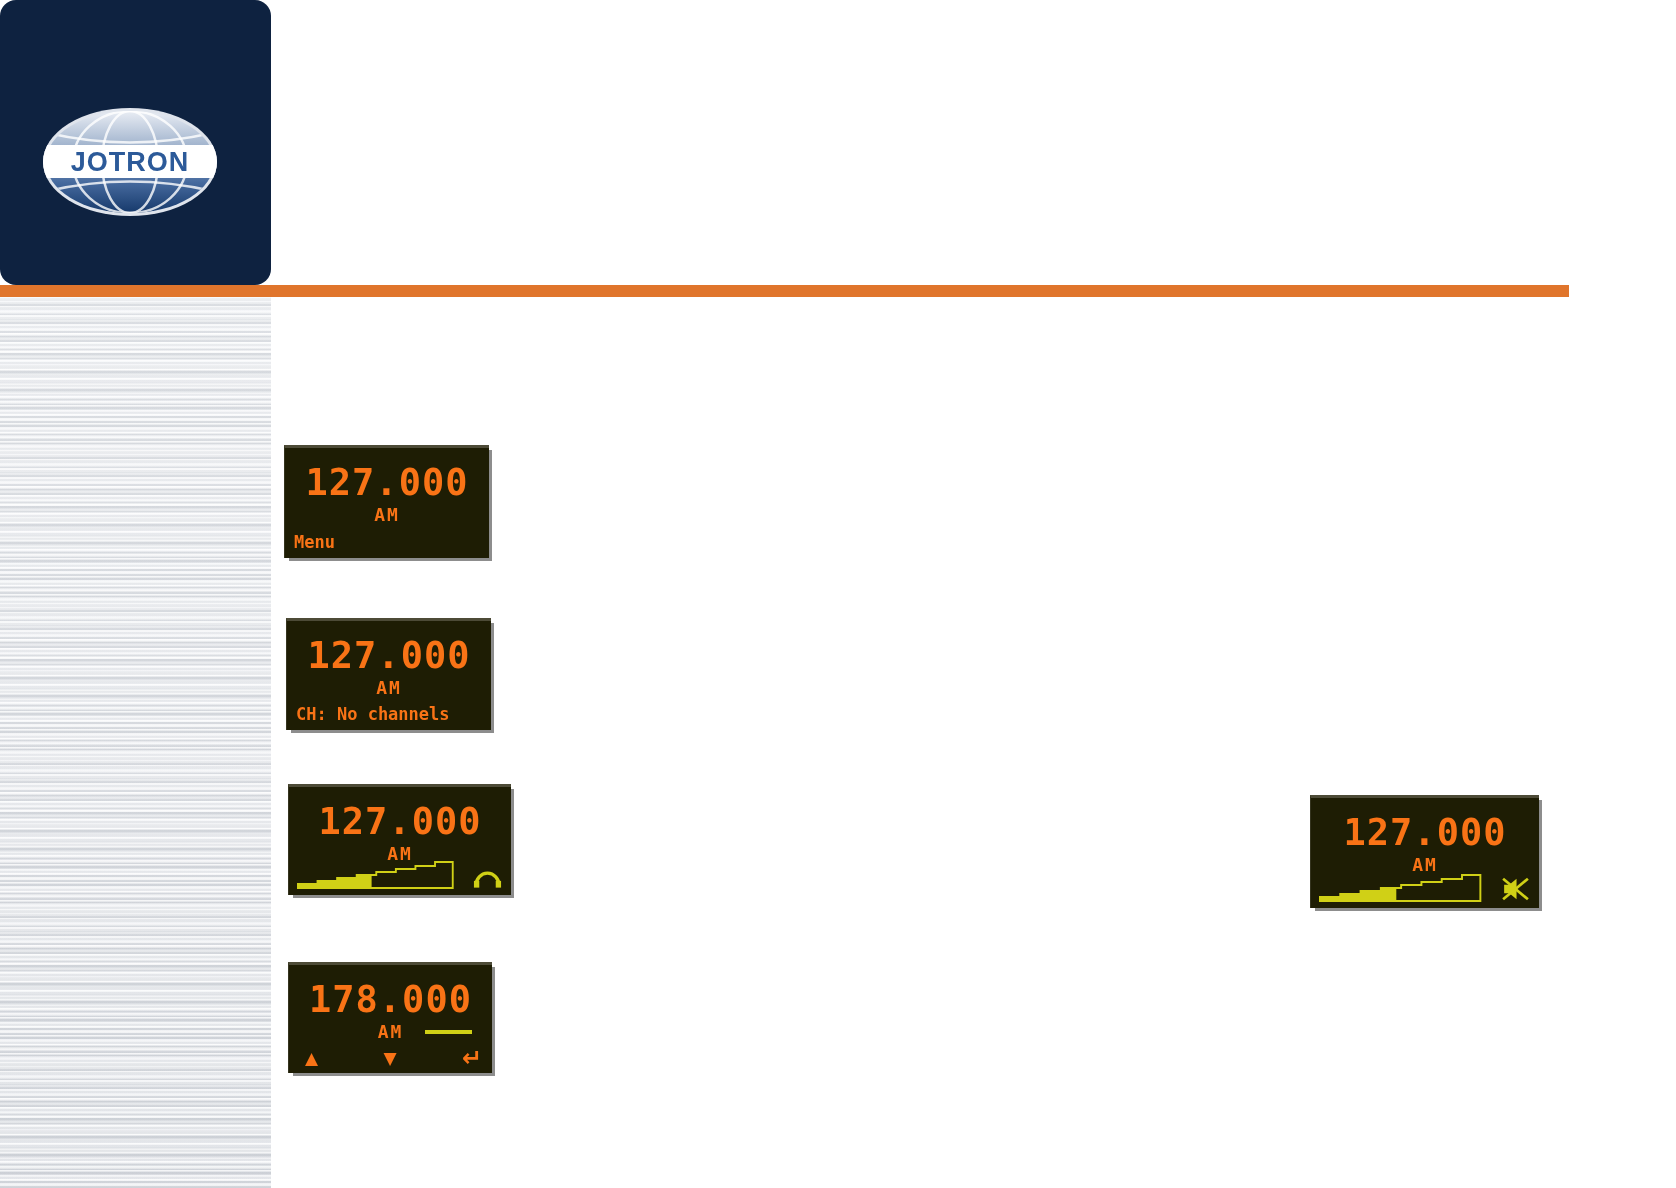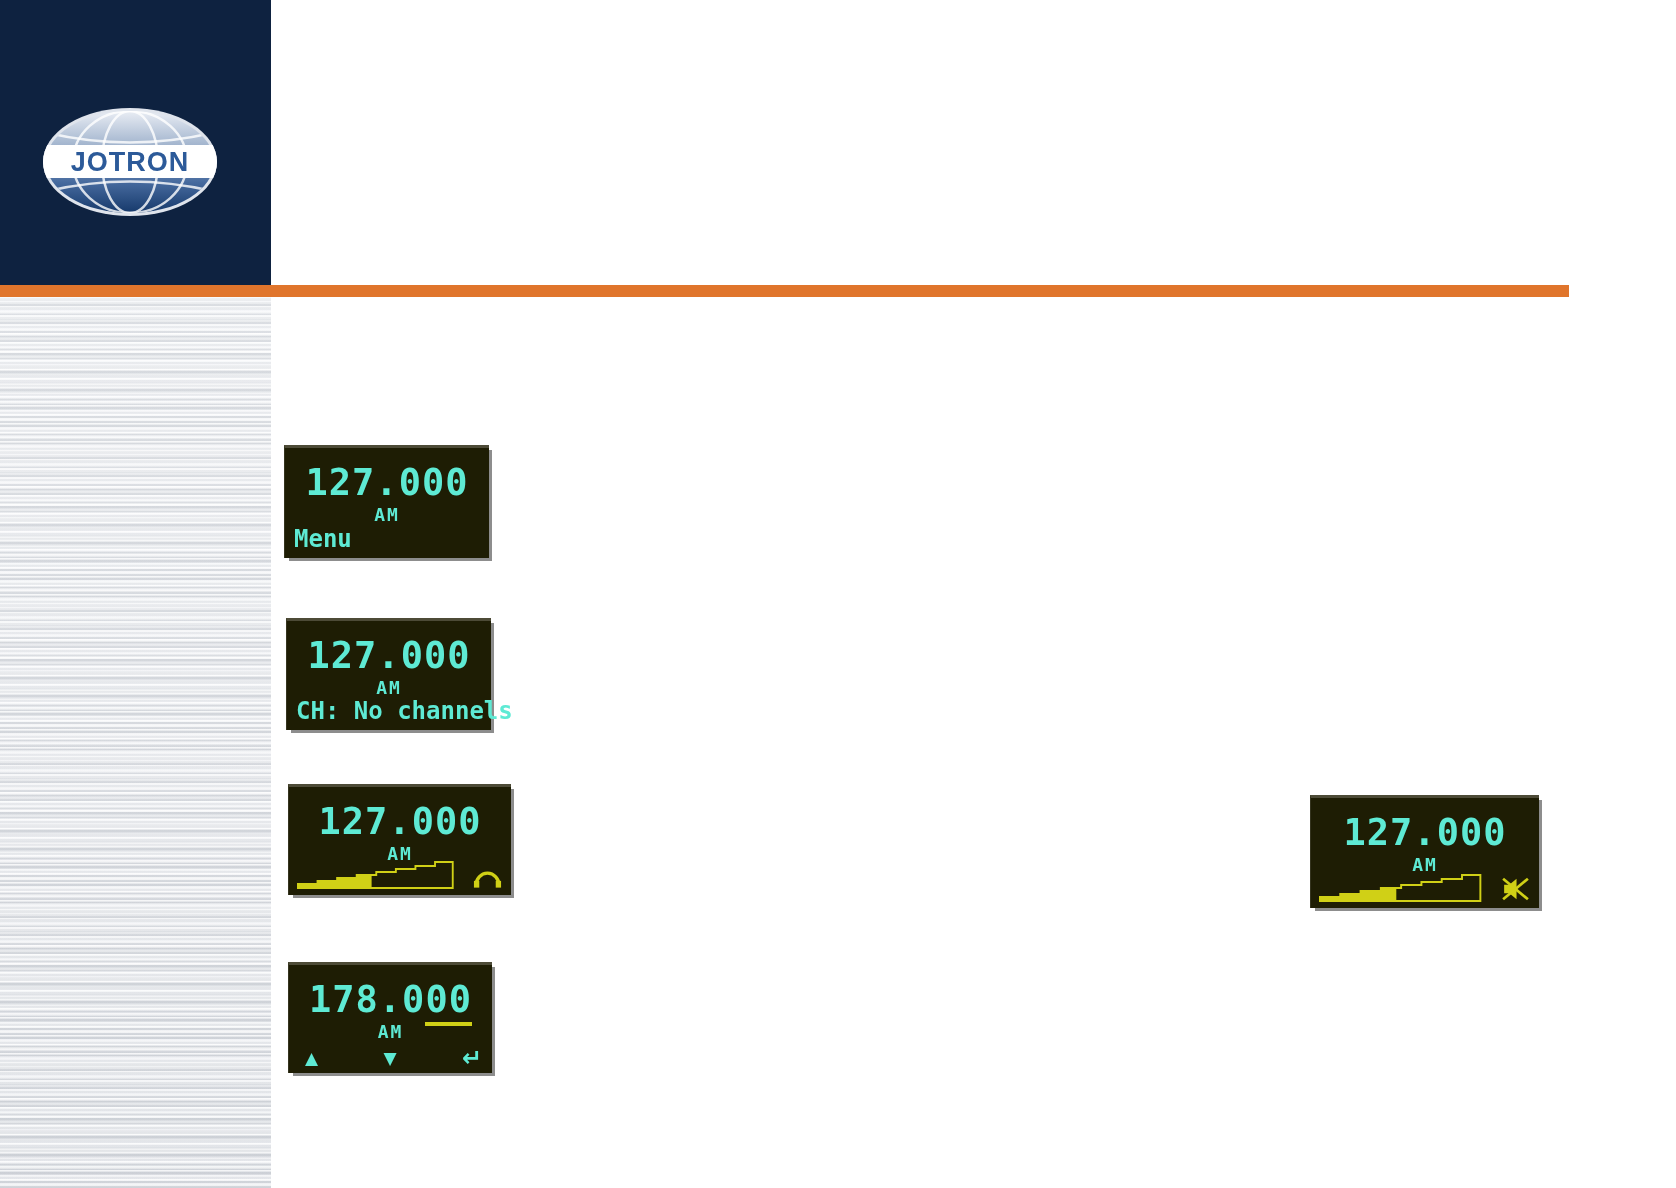--- a/index.html
+++ b/index.html
@@ -1,47 +1,47 @@
 <!DOCTYPE html>
 <html><head>
 <meta charset="utf-8">
 <style>
   html,body{margin:0;padding:0;background:#fff;}
   .slide{position:relative;width:1676px;height:1188px;background:#ffffff;overflow:hidden;
          font-family:"Liberation Sans",sans-serif;}
-  .navy-panel{position:absolute;left:0;top:0;width:271px;height:285px;background:#0e2240;}
+  .navy-panel{position:absolute;left:0;top:0;width:271px;height:285px;background:#0e2240;border-radius:16px;}
   .accent-bar{position:absolute;left:0;top:285px;width:1569px;height:12px;background:#e0752c;}
   .sidebar{position:absolute;left:0;top:297px;width:271px;height:891px;
     background-color:#e8eaed;
     background-image:
       repeating-linear-gradient(180deg, rgba(255,255,255,0.75) 0px, rgba(255,255,255,0.75) 1px,
         rgba(0,0,0,0) 2px, rgba(140,146,155,0.20) 3px, rgba(0,0,0,0) 4px,
         rgba(255,255,255,0.55) 6px, rgba(175,180,188,0.25) 8px, rgba(0,0,0,0) 9px),
       repeating-linear-gradient(180deg, rgba(205,209,215,0.35) 0px 2px, rgba(255,255,255,0.45) 2px 5px,
         rgba(190,195,202,0.30) 5px 11px, rgba(248,249,251,0.55) 11px 17px),
       linear-gradient(180deg,#eff1f4 0%,#e7e9ed 55%,#dde0e5 100%);}
   .badge{position:absolute;left:55px;top:880px;width:156px;height:156px;}
 
   .logo{position:absolute;left:40px;top:106px;width:180px;height:112px;}
 
-  .lcd{position:absolute;background:#1e1d04;color:#5eead4;
+  .lcd{position:absolute;background:#1e1d04;color:#f97316;
        border-top:3px solid #4d4b37;border-left:1px solid #35341f;
        box-shadow:4px 4px 0 -1px #8d8d8d;
        font-family:"DejaVu Sans Mono",monospace;font-weight:bold;text-align:center;
        box-sizing:border-box;padding-top:16px;}
   .lcd-menu{left:284px;top:445px;width:205px;height:113px;}
   .lcd-channels{left:286px;top:618px;width:205px;height:112px;}
   .lcd-vol-hp{left:288px;top:784px;width:223px;height:111px;}
   .lcd-vol-mute{left:1310px;top:795px;width:229px;height:113px;}
   .lcd-edit{left:288px;top:962px;width:204px;height:111px;}
 
   .freq{font-size:37px;line-height:1;letter-spacing:1px;white-space:nowrap;}
-  .freq .edited{border-bottom:4px solid #d0d016;padding-bottom:1px;}
+  .freq .edited{border-bottom:4px solid #d0d016;padding-bottom:9px;}
   .mode{font-size:18px;line-height:1;margin-top:5px;letter-spacing:2px;}
-  .status{position:absolute;left:9px;bottom:7px;font-size:24px;line-height:1;
+  .status{position:absolute;left:9px;bottom:7px;font-size:17px;line-height:1;
           letter-spacing:0px;text-align:left;white-space:nowrap;}
   .vol-row{position:absolute;left:8px;right:8px;bottom:5px;display:flex;
            align-items:flex-end;gap:9px;}
   .vol-row svg.wedge{flex:1;height:33px;display:block;}
   .vol-row svg.endicon{width:31px;height:28px;display:block;flex:none;}
   .btn-row{position:absolute;left:0;right:0;bottom:6px;display:flex;
            justify-content:space-between;padding:0 10px 0 16px;box-sizing:border-box;
            font-family:"DejaVu Sans",sans-serif;}
   .btn-row span{font-size:17px;line-height:1;}
   .btn-row .enter{font-size:24px;line-height:17px;font-weight:bold;}

